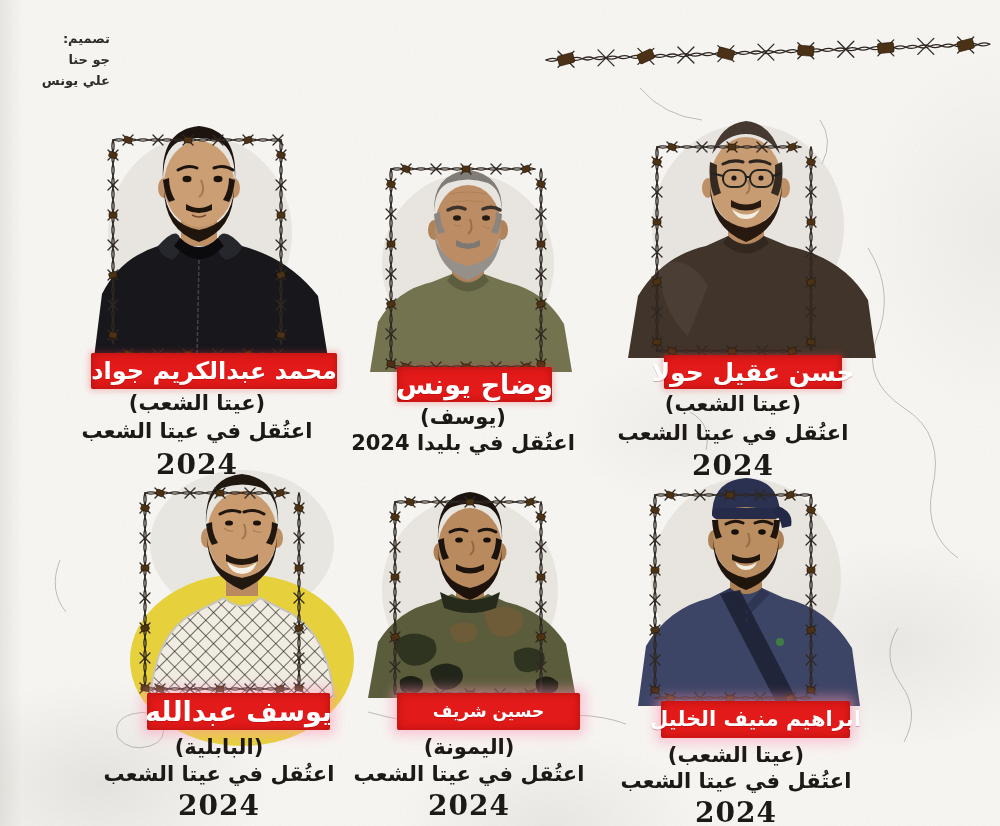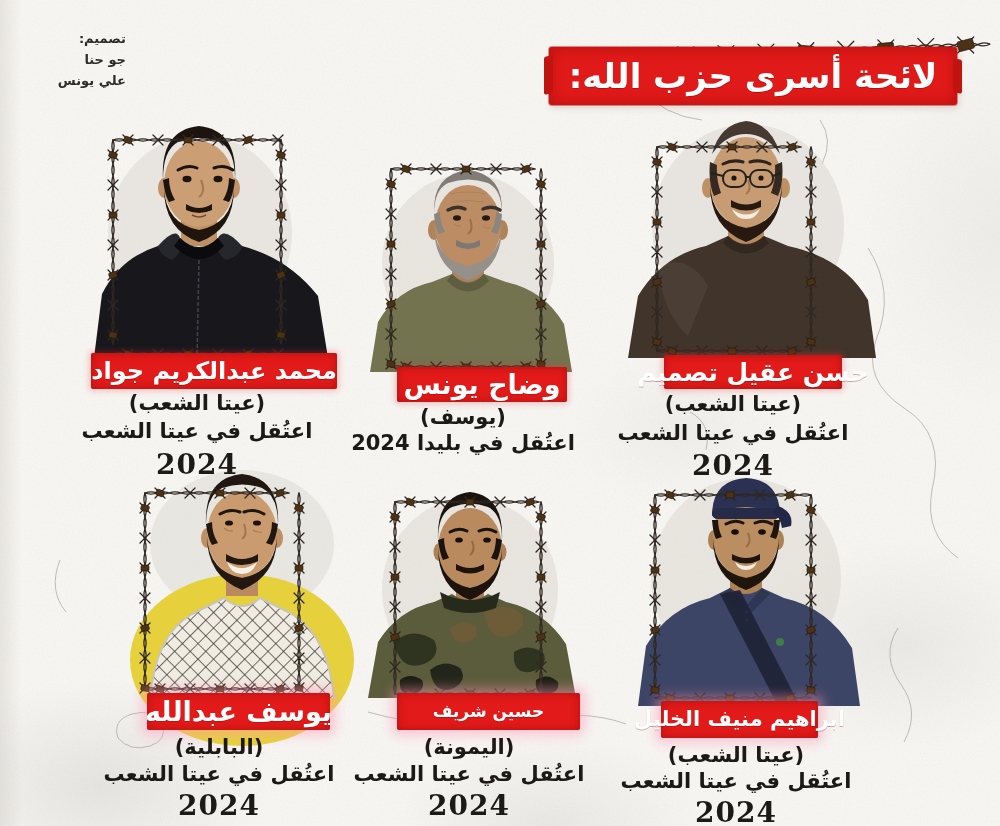--- a/index.html
+++ b/index.html
@@ -9,21 +9,21 @@
       linear-gradient(to right, rgba(175,170,160,.22), rgba(175,170,160,0) 22px),
       radial-gradient(ellipse 240px 150px at 10% 95%, rgba(168,164,155,.22), transparent 70%),
       radial-gradient(ellipse 220px 130px at 55% 100%, rgba(168,164,155,.18), transparent 70%),
       radial-gradient(ellipse 230px 150px at 90% 78%, rgba(168,164,155,.16), transparent 70%),
       radial-gradient(ellipse 200px 260px at 100% 28%, rgba(172,168,158,.13), transparent 70%),
       radial-gradient(ellipse 160px 110px at 68% 52%, rgba(168,164,155,.10), transparent 70%),
       #f9f7f4;
   }
   .noise,#cracks{position:absolute;left:0;top:0;pointer-events:none;}
   .ar{direction:rtl;unicode-bidi:isolate;}
-  .credits{position:absolute;left:74px;top:28px;width:52px;
+  .credits{position:absolute;left:58px;top:28px;width:52px;
     color:#2e2b28;font-size:13px;font-weight:600;line-height:21px;white-space:nowrap;}
   .banner{position:absolute;left:549px;top:47px;width:408px;height:58px;
     background:#e01a18;border-radius:3px;display:flex;align-items:center;justify-content:center;
     box-shadow:inset 0 0 14px rgba(140,10,8,.55), 0 0 0 1px rgba(185,25,18,.45), 2px 3px 7px rgba(130,60,30,.18);
     z-index:5;}
   .banner::before{content:"";position:absolute;left:-5px;top:9px;width:9px;height:38px;
     background:#c01410;transform:skewY(-10deg);border-radius:2px;}
   .banner::after{content:"";position:absolute;right:-5px;top:12px;width:9px;height:34px;
     background:#c01410;transform:skewY(9deg);border-radius:2px;}
   .banner span{color:#fff;font-weight:bold;font-size:34px;line-height:1;
@@ -95,23 +95,20 @@
         <rect class="k" x="255.8" y="27.7" width="16" height="10" rx="1.5" transform="rotate(5 263.8 32.7)"></rect>
         <path class="w" d="M295.8,23.3 L311.8,39.3 M295.8,39.3 L311.8,23.3"></path>
         <path class="w" d="M335.8,21.9 L351.8,37.9 M335.8,37.9 L351.8,21.9"></path>
         <rect class="k" x="335.8" y="24.9" width="16" height="10" rx="1.5" transform="rotate(-5 343.8 29.9)"></rect>
         <path class="w" d="M375.8,20.4 L391.8,36.4 M375.8,36.4 L391.8,20.4"></path>
         <path class="w" d="M415.7,19.0 L431.7,35.0 M415.7,35.0 L431.7,19.0"></path>
         <rect class="k" x="415.7" y="22.0" width="16" height="10" rx="1.5" transform="rotate(-15 423.7 27.0)"></rect>
       </svg>
     </div>
 
-  <div class="banner">
-    <span class="ar">لائحة أسرى حزب الله:</span>
-  </div>
 
   <div class="card">
     <svg class="photo" style="left:92px;top:118px" width="256" height="240" viewBox="0 0 256 240">
       <ellipse cx="108" cy="115" rx="92" ry="98" fill="#dcd8d1" opacity=".55"></ellipse>
       <rect x="89" y="96" width="36" height="32" fill="#bd9065"></rect>
       <path d="M2,240 L10,176 Q28,140 66,128 L88,120 Q107,138 126,120 L150,128 Q196,140 226,178 L236,240 Z" fill="#17171c"></path>
       <path d="M66,128 Q84,108 88,120 Q92,134 80,142 Q68,138 66,128 Z" fill="#26262d"></path>
       <path d="M150,128 Q132,108 126,120 Q122,134 134,142 Q148,138 150,128 Z" fill="#26262d"></path>
       <path d="M88,120 Q107,140 126,120 L132,128 Q107,154 82,128 Z" fill="#0b0b0e"></path>
       <path d="M107,142 L105,240" stroke="#43434c" stroke-width="1.5" stroke-dasharray="4 2" fill="none"></path>
@@ -251,21 +248,21 @@
           <path class="w" d="M2.0,77.0 L12.0,87.0 M2.0,87.0 L12.0,77.0"></path>
           <rect class="k" x="3.0" y="79.0" width="8" height="6" rx="1.5" transform="rotate(0 7.0 82.0)"></rect>
           <path class="w" d="M2.0,107.0 L12.0,117.0 M2.0,117.0 L12.0,107.0"></path>
           <path class="w" d="M2.0,137.0 L12.0,147.0 M2.0,147.0 L12.0,137.0"></path>
           <rect class="k" x="3.0" y="139.0" width="8" height="6" rx="1.5" transform="rotate(-20 7.0 142.0)"></rect>
           <path class="w" d="M2.0,167.0 L12.0,177.0 M2.0,177.0 L12.0,167.0"></path>
           <path class="w" d="M2.0,197.0 L12.0,207.0 M2.0,207.0 L12.0,197.0"></path>
           <rect class="k" x="3.0" y="199.0" width="8" height="6" rx="1.5" transform="rotate(10 7.0 202.0)"></rect>
         </svg>
       </div>
-    <div class="ribbon" style="left:378px;top:367px;width:170px;height:35px">
+    <div class="ribbon" style="left:378px;top:367px;width:155px;height:35px">
       <span class="ar" style="font-size:27px">وضاح يونس</span>
     </div>
     <div class="cap origin ar" style="left:333px;top:405px">(يوسف)</div>
     <div class="cap arrest ar" style="left:333px;top:431px">اعتُقل في بليدا 2024</div>
   </div>
 
   <div class="card">
     <svg class="photo" style="left:628px;top:106px" width="252" height="252" viewBox="0 0 252 252">
       <ellipse cx="120" cy="120" rx="96" ry="102" fill="#dad6cf" opacity=".55"></ellipse>
       <rect x="100" y="106" width="36" height="34" fill="#b9895f"></rect>
@@ -334,21 +331,21 @@
           <rect class="k" x="3.0" y="79.0" width="8" height="6" rx="1.5" transform="rotate(0 7.0 82.0)"></rect>
           <path class="w" d="M2.0,107.0 L12.0,117.0 M2.0,117.0 L12.0,107.0"></path>
           <path class="w" d="M2.0,137.0 L12.0,147.0 M2.0,147.0 L12.0,137.0"></path>
           <rect class="k" x="3.0" y="139.0" width="8" height="6" rx="1.5" transform="rotate(-20 7.0 142.0)"></rect>
           <path class="w" d="M2.0,167.0 L12.0,177.0 M2.0,177.0 L12.0,167.0"></path>
           <path class="w" d="M2.0,197.0 L12.0,207.0 M2.0,207.0 L12.0,197.0"></path>
           <rect class="k" x="3.0" y="199.0" width="8" height="6" rx="1.5" transform="rotate(10 7.0 202.0)"></rect>
         </svg>
       </div>
     <div class="ribbon" style="left:645px;top:355px;width:178px;height:34px">
-      <span class="ar" style="font-size:25px">حسن عقيل تصميم</span>
+      <span class="ar" style="font-size:25px">حسن عقيل حولا</span>
     </div>
     <div class="cap origin ar" style="left:603px;top:392px">(عيتا الشعب)</div>
     <div class="cap arrest ar" style="left:603px;top:421px">اعتُقل في عيتا الشعب</div>
     <div class="cap year" style="left:603px;top:449px">2024</div>
   </div>
 
   <div class="card">
     <svg class="photo" style="left:128px;top:464px" width="234" height="234" viewBox="0 0 234 234">
       <defs>
         <pattern id="net4a" width="11" height="11" patternUnits="userSpaceOnUse" patternTransform="rotate(45)">
@@ -585,21 +582,21 @@
           <path class="w" d="M2.0,77.0 L12.0,87.0 M2.0,87.0 L12.0,77.0"></path>
           <rect class="k" x="3.0" y="79.0" width="8" height="6" rx="1.5" transform="rotate(0 7.0 82.0)"></rect>
           <path class="w" d="M2.0,107.0 L12.0,117.0 M2.0,117.0 L12.0,107.0"></path>
           <path class="w" d="M2.0,137.0 L12.0,147.0 M2.0,147.0 L12.0,137.0"></path>
           <rect class="k" x="3.0" y="139.0" width="8" height="6" rx="1.5" transform="rotate(-20 7.0 142.0)"></rect>
           <path class="w" d="M2.0,167.0 L12.0,177.0 M2.0,177.0 L12.0,167.0"></path>
           <path class="w" d="M2.0,197.0 L12.0,207.0 M2.0,207.0 L12.0,197.0"></path>
           <rect class="k" x="3.0" y="199.0" width="8" height="6" rx="1.5" transform="rotate(10 7.0 202.0)"></rect>
         </svg>
       </div>
-    <div class="ribbon pink" style="left:642px;top:701px;width:157px;height:37px">
+    <div class="ribbon pink" style="left:642px;top:701px;width:189px;height:37px">
       <span class="ar" style="font-size:21px">ابراهيم منيف الخليل</span>
     </div>
     <div class="cap origin ar" style="left:606px;top:743px">(عيتا الشعب)</div>
     <div class="cap arrest ar" style="left:606px;top:769px">اعتُقل في عيتا الشعب</div>
     <div class="cap year" style="left:606px;top:796px">2024</div>
   </div>
 
 </div>
 
 </body></html>

